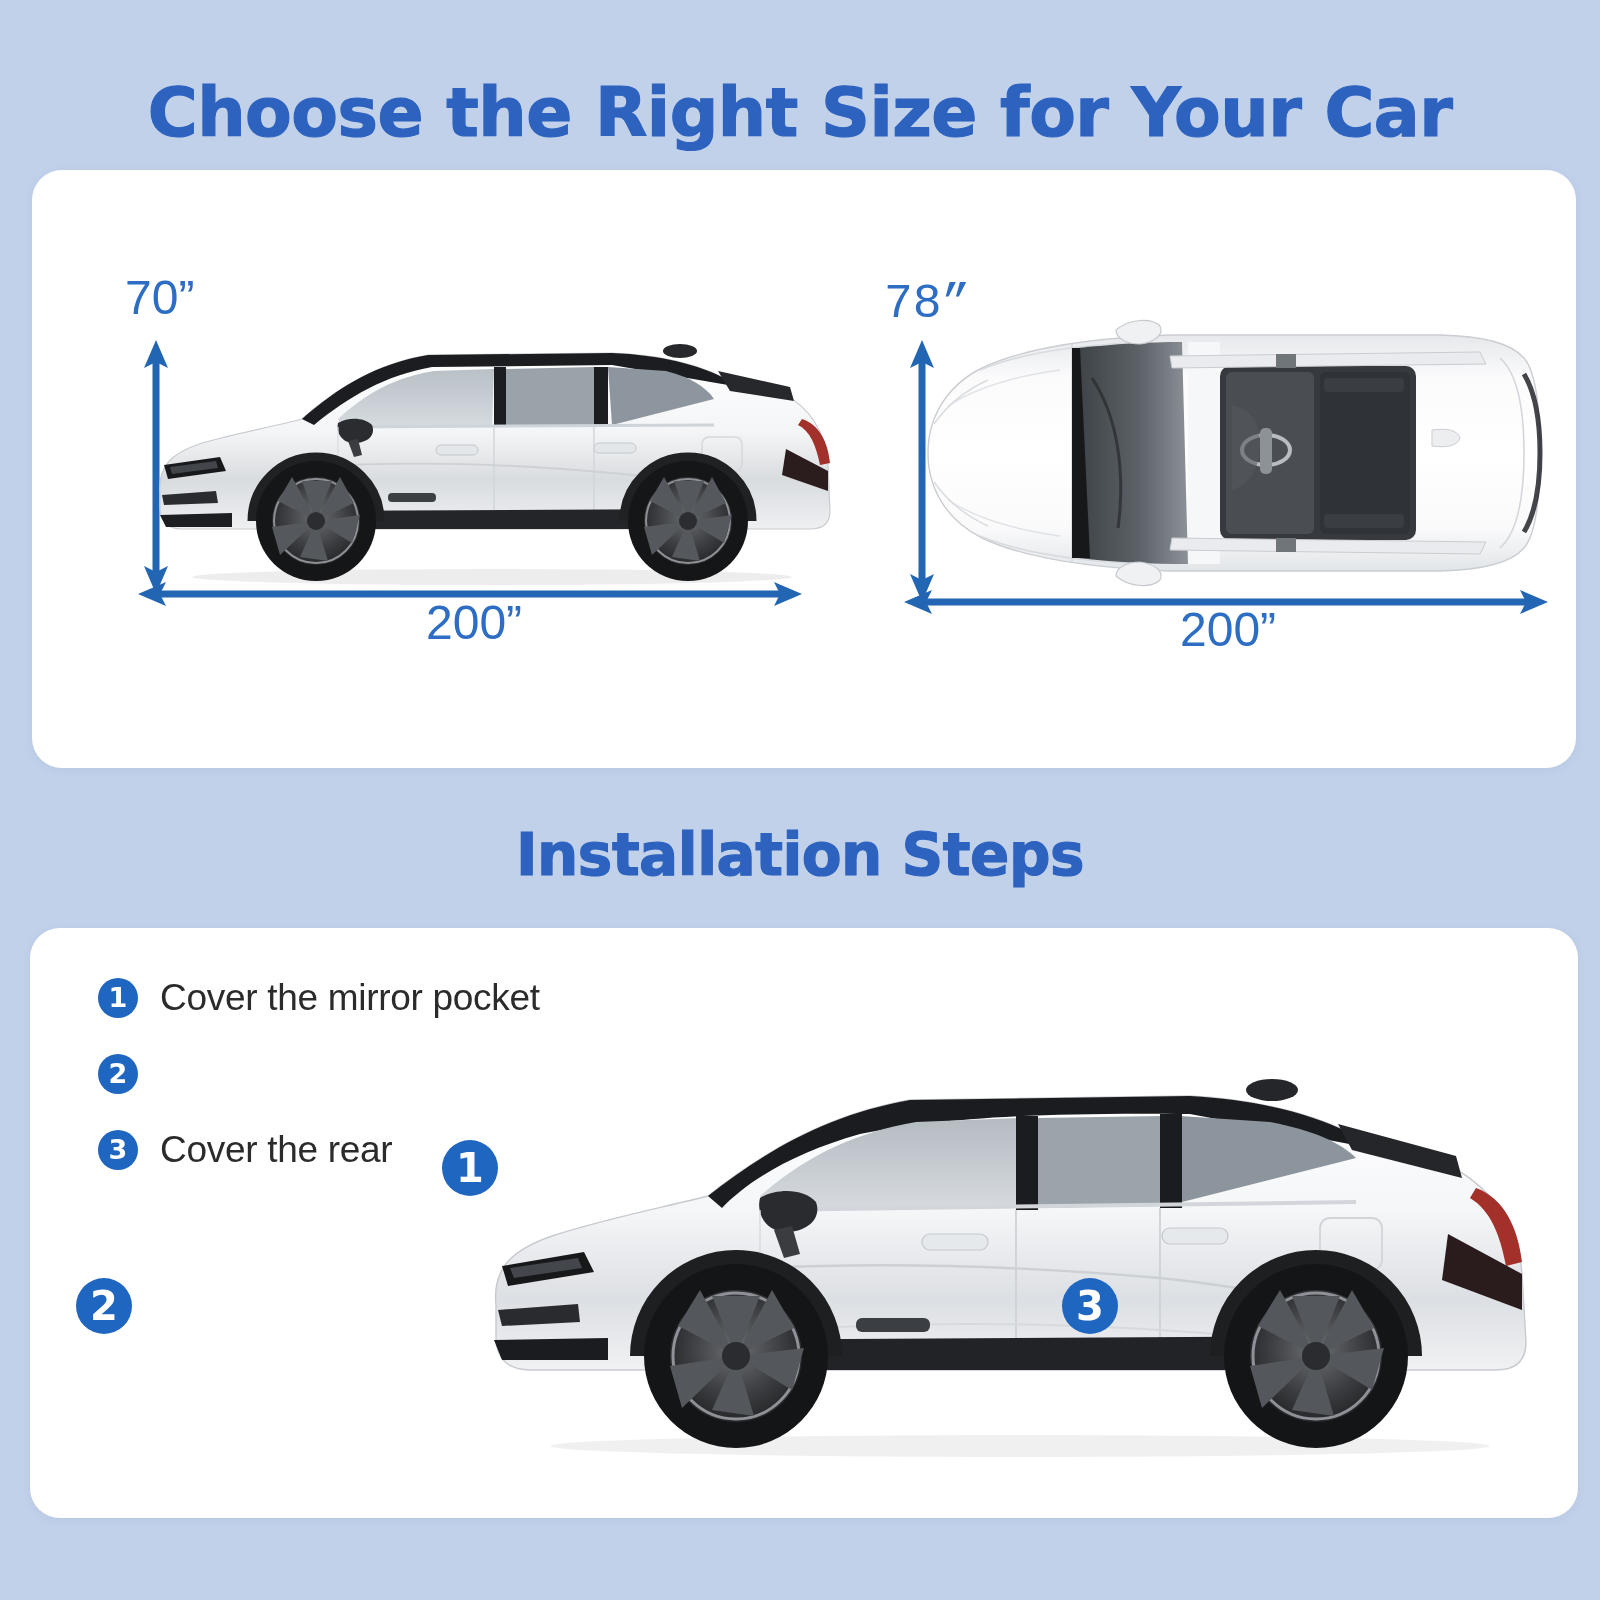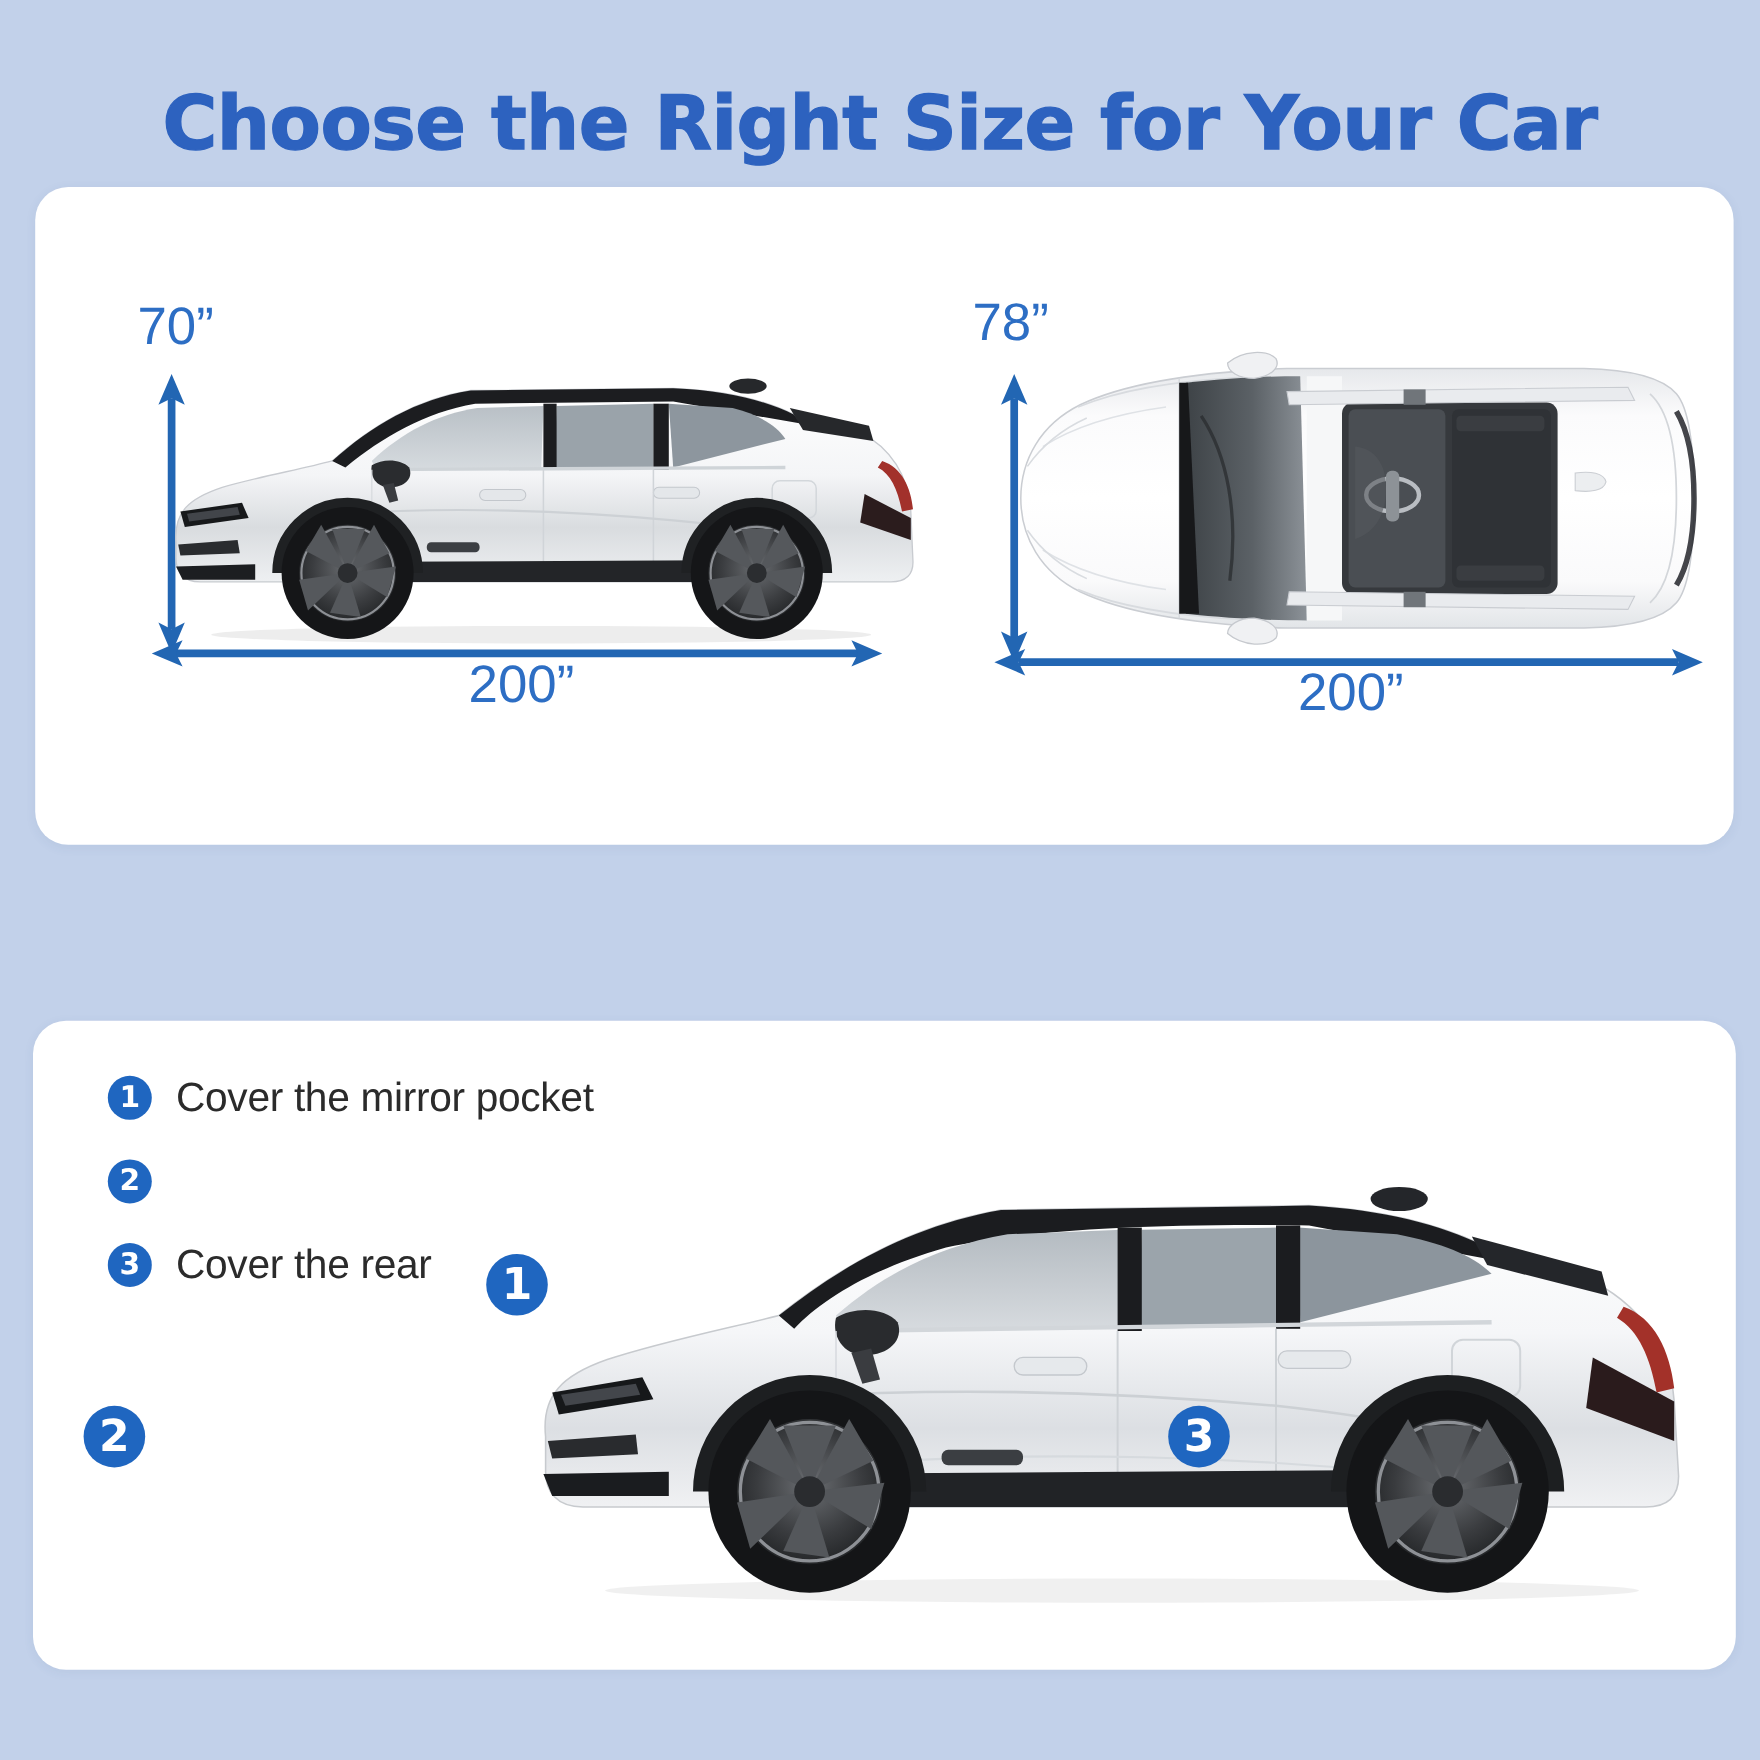--- a/index.html
+++ b/index.html
@@ -250,21 +250,21 @@
         <line x1="24" y1="20" x2="644" y2="20" stroke="#2266b3" stroke-width="7"></line>
         <path d="M2 20 L30 8 L24 20 L30 32 Z" fill="#2266b3"></path>
         <path d="M666 20 L638 8 L644 20 L638 32 Z" fill="#2266b3"></path>
       </svg>
 
       <div class="dim-label" style="left:394px; top:425px;">200”</div>
     </div>
 
     <div>
 
-      <div class="dim-label" style="left:852px; top:96px;">78”</div>
+      <div class="dim-label" style="left:852px; top:107px;font-family:Liberation Mono, monospace;">78”</div>
 
       <svg class="arrow-svg" style="left:870px; top:168px;" width="40" height="266" viewBox="0 0 40 266">
         <line x1="20" y1="24" x2="20" y2="242" stroke="#2266b3" stroke-width="7"></line>
         <path d="M20 2 L32 30 L20 24 L8 30 Z" fill="#2266b3"></path>
         <path d="M20 264 L32 236 L20 242 L8 236 Z" fill="#2266b3"></path>
       </svg>
 
       <svg class="car-svg" style="left:888px; top:148px;" width="630" height="270" viewBox="0 0 630 270">
         <defs>
           <linearGradient id="topBodyG" x1="0" y1="0" x2="0" y2="1">
@@ -338,20 +338,21 @@
       <svg class="arrow-svg" style="left:870px; top:412px;" width="648" height="40" viewBox="0 0 648 40">
         <line x1="24" y1="20" x2="624" y2="20" stroke="#2266b3" stroke-width="7"></line>
         <path d="M2 20 L30 8 L24 20 L30 32 Z" fill="#2266b3"></path>
         <path d="M646 20 L618 8 L624 20 L618 32 Z" fill="#2266b3"></path>
       </svg>
 
       <div class="dim-label" style="left:1148px; top:432px;">200”</div>
     </div>
   </div>
 
+  <div class="section-title" id="title-steps">Installation Steps</div>
 
   <div class="card" id="card-steps">
 
     <svg class="car-svg" style="left:430px; top:110px;" width="1100" height="430" viewBox="0 0 1100 430">
       <defs>
         <linearGradient id="b2" x1="0" y1="0" x2="0" y2="1">
           <stop offset="0%" stop-color="#ffffff"></stop>
           <stop offset="42%" stop-color="#f5f6f8"></stop>
           <stop offset="74%" stop-color="#dcdfe3"></stop>
           <stop offset="100%" stop-color="#f0f1f3"></stop>

